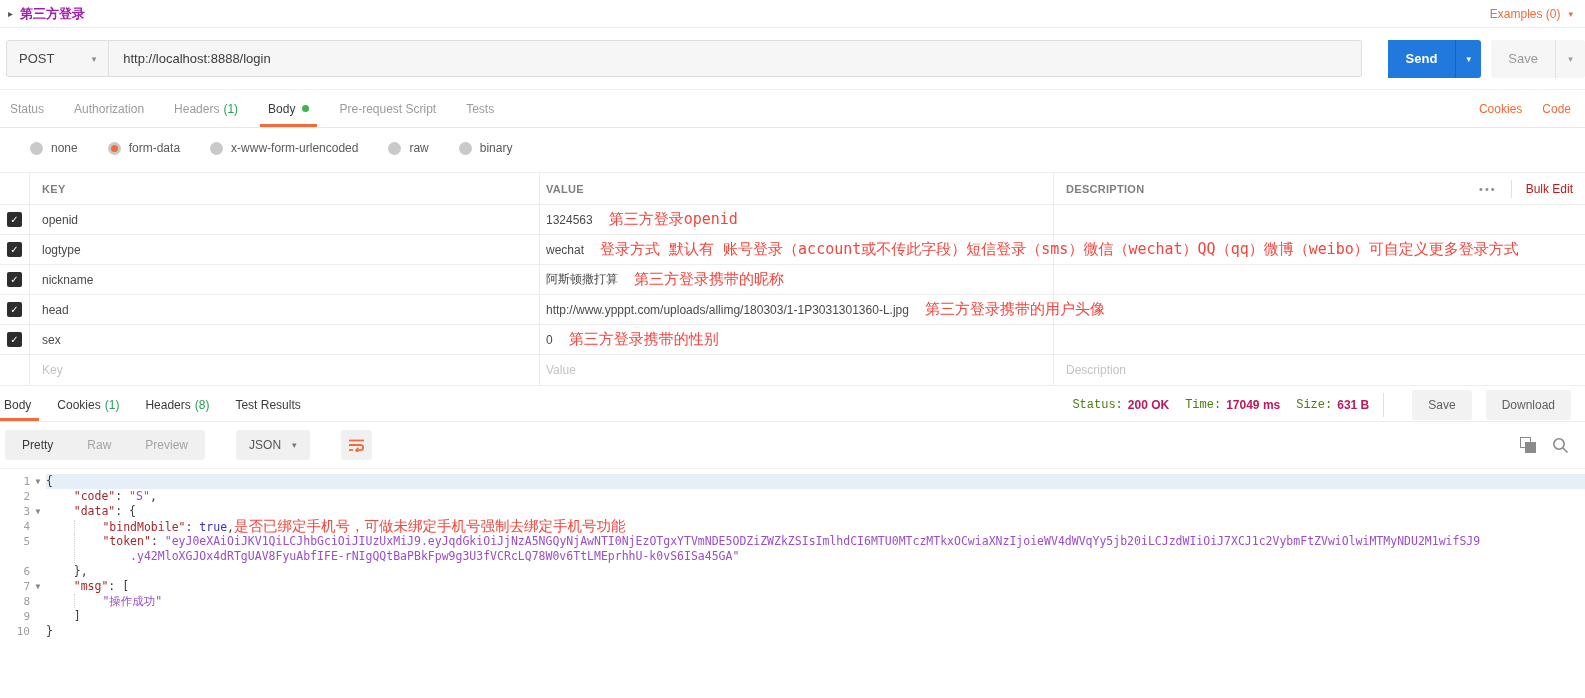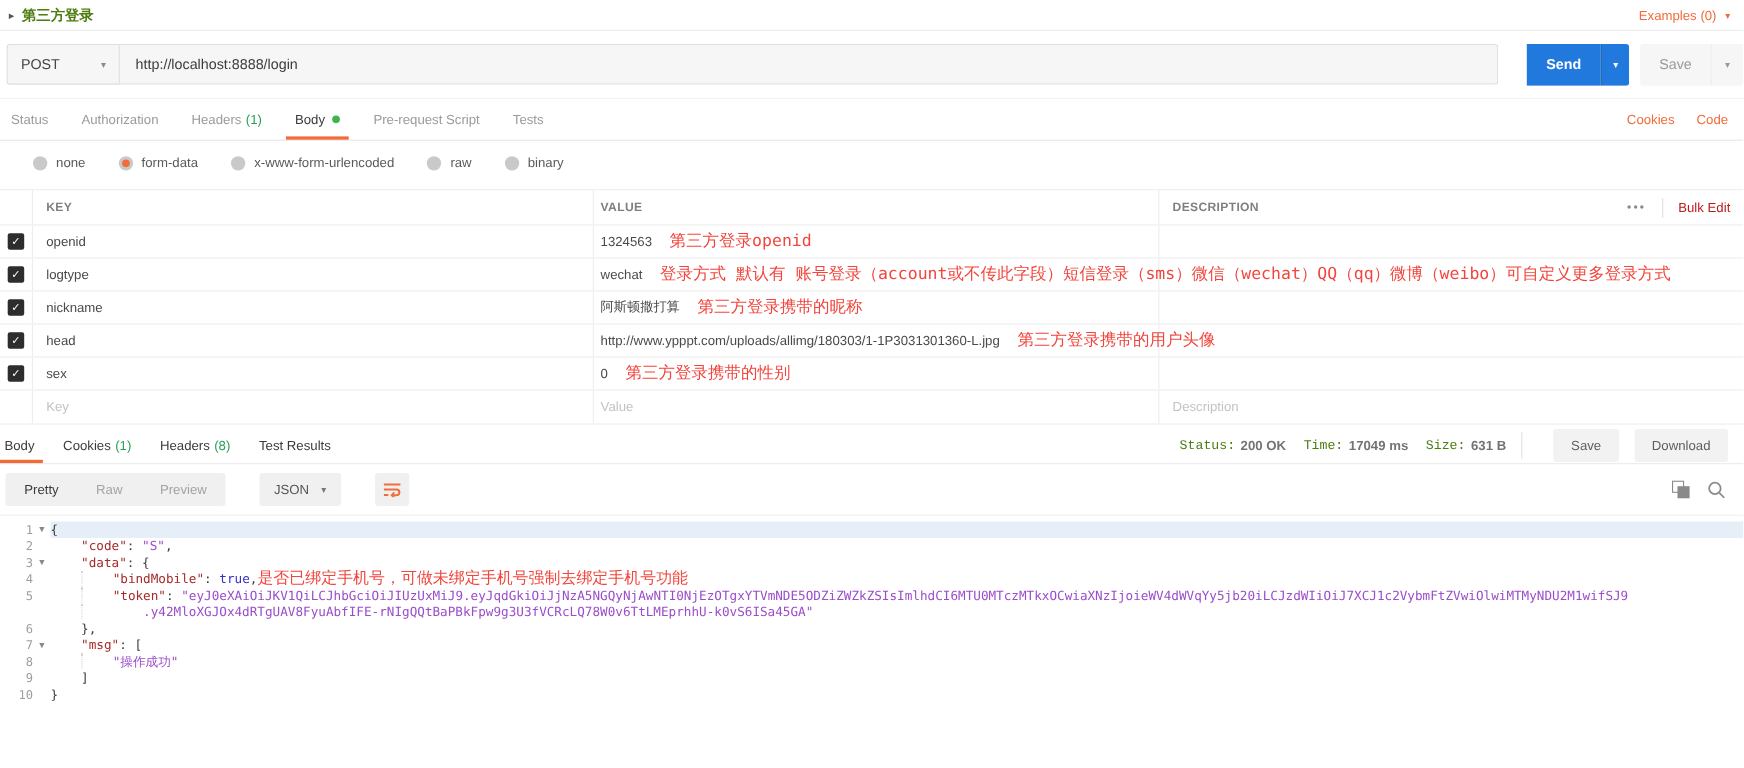--- a/index.html
+++ b/index.html
@@ -3,21 +3,21 @@
 <meta charset="utf-8">
 <style>
   * { box-sizing: border-box; margin: 0; padding: 0; }
   html,body { width:1585px; height:698px; overflow:hidden; background:#fff;
     font-family:"Liberation Sans", sans-serif; color:#3b3b3b; }
 
   
   .topbar { height:28px; display:flex; align-items:center; padding:0 12px 0 8px;
     border-bottom:1px solid #ededed; }
   .tri { font-size:10px; color:#555; margin-right:7px; }
-  .req-title { font-size:13px; font-weight:700; color:#4d7c0f; }
+  .req-title { font-size:13px; font-weight:700; color:#a21caf; }
   .examples { margin-left:auto; color:#f26b3a; font-size:12px; display:flex; align-items:center; cursor:pointer; }
   .examples .caret { font-size:9px; margin-left:8px; }
 
   
   .reqbar { height:62px; display:flex; align-items:center; padding:0 0 0 6px; border-bottom:1px solid #f1f1f1; }
   .method { width:104px; height:37px; background:#f6f6f6; border:1px solid #dedede;
     border-radius:3px 0 0 3px; display:flex; align-items:center; padding:0 12px; font-size:13px; color:#464646; cursor:pointer; }
   .method .caret { margin-left:auto; font-size:9px; color:#8a8a8a; }
   .urlbox { width:1264px; height:37px; background:#f6f6f6; border:1px solid #dedede; border-left:none;
     border-radius:0 3px 3px 0; font-size:13px; color:#3b3b3b; padding:0 14px; outline:none;
@@ -68,21 +68,21 @@
   .vdiv { width:1px; height:18px; background:#e0e0e0; margin:0 14px; }
   .bulk { color:#b91c1c; font-size:12px; cursor:pointer; }
   .ph { color:#c3c3c3; }
   .trow.phrow { height:31px; }
 
   
   .resphead { height:34px; display:flex; align-items:stretch; padding:0 14px 0 4px; border-bottom:1px solid #ececec; margin-top:2px; font-size:12px; }
   .resphead .rtab { margin-right:26px; }
   .statusbar { margin-left:auto; display:flex; align-items:center; }
   .stlabel { color:#4d7c0f; margin-left:16px;font-family:Liberation Mono, monospace; }
-  .stval { color:#737373; font-weight:700; margin-left:5px;text-align:center; }
+  .stval { color:#be185d; font-weight:700; margin-left:5px;text-align:center; }
   .respbtn { background:#f2f2f2; color:#5f5f5f; font-size:12px; padding:8px 16px; border-radius:3px; margin-left:14px; cursor:pointer; }
 
   
   .resptool { height:46px; display:flex; align-items:center; padding:0 16px 0 5px;gap:16px; }
   .vgroup { display:flex; background:#f0f0f0; border-radius:3px; overflow:hidden; height:30px; }
   .vtab { padding:0 17px; display:flex; align-items:center; font-size:12px; color:#a4a4a4; cursor:pointer; }
   .vtab.active { color:#3b3b3b; }
   .jsonsel { height:30px; background:#f0f0f0; border-radius:3px; display:flex; align-items:center;
     padding:0 13px; margin-left:15px; font-size:12px; color:#555; cursor:pointer; }
   .jsonsel .caret { font-size:9px; color:#777; margin-left:11px; }

